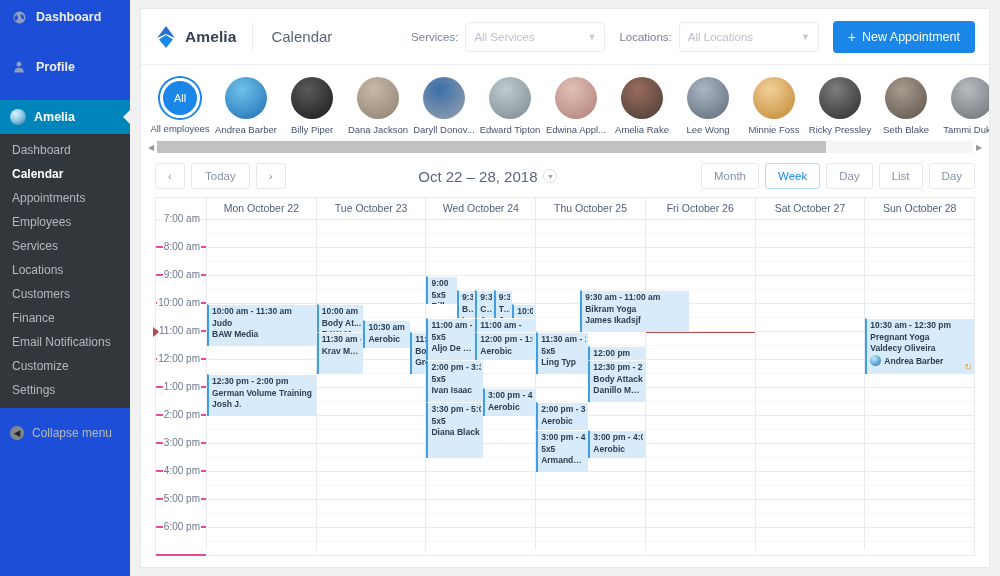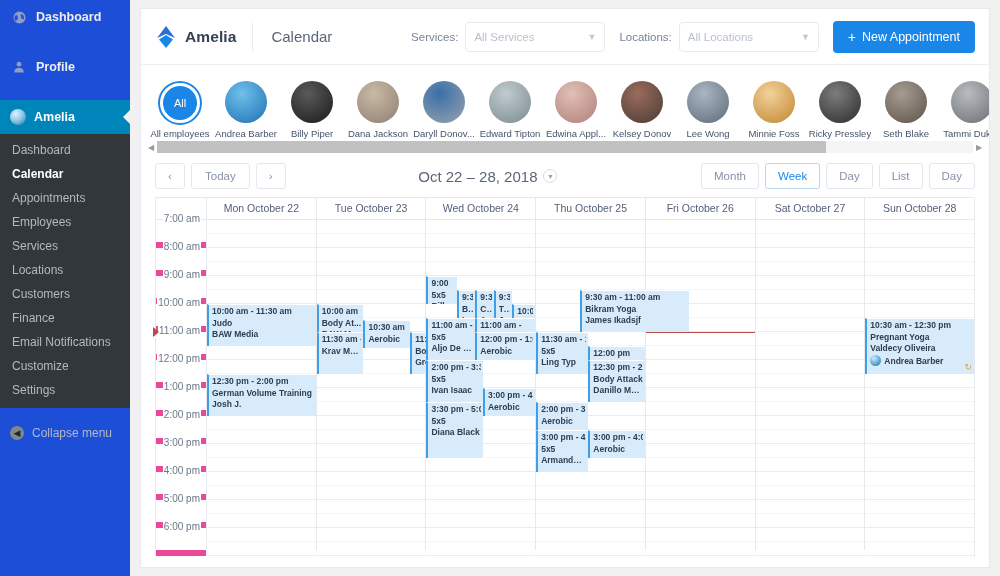--- a/index.html
+++ b/index.html
@@ -80,21 +80,21 @@
   .select .chev { color:#c3c9d4; font-size:9px; }
   .btn-new {
     background:#1a87e8; color:#fff; border:none; border-radius:4px;
     height:32px; padding:0 15px; font-size:12.5px; font-family:inherit;
     display:flex; align-items:center; gap:6px; cursor:pointer; white-space:nowrap;
   }
   .btn-new .plus { font-size:14px; font-weight:400; line-height:1; }
 
   
   .emp-strip {
-    flex:0 0 74px; display:flex; align-items:flex-end; gap:0;
+    flex:0 0 74px; display:flex; align-items:center; gap:0;
     padding:7px 6px 0 6px; overflow:hidden; border-bottom:0px;
   }
   .emp {
     width:66px; flex:0 0 66px; display:flex; flex-direction:column; align-items:center; gap:5px;
     cursor:pointer;
   }
   .emp .av {
     width:42px;height:42px;border-radius:50%; overflow:hidden; position:relative;
     background:#cfd4da;
   }
@@ -142,21 +142,21 @@
   .cal-head { display:flex; border-bottom:1px solid #e6e9ee; height:22px; }
   .cal-head .gut { width:51px; flex:0 0 51px; border-right:1px solid #e6e9ee; }
   .cal-head .dh {
     flex:1; text-align:center; font-size:10.5px; color:#54607a; line-height:21px;
     border-right:1px solid #e6e9ee;
   }
   .cal-head .dh:last-child { border-right:none; }
 
   .cal-body { position:relative; height:330px; display:flex; }
   .gutter { width:51px; flex:0 0 51px; border-right:1px solid #e6e9ee; position:relative; }
-  .gutter .hr { height:28px; border-bottom:6px solid #ec4899; position:relative; }
+  .gutter .hr { height:28px; border-bottom:2px solid #ec4899; position:relative; }
   .gutter .hr span {
     position:absolute; right:5px; top:-7px; font-size:10px; color:#6b7689; background:#fff;
     padding:0 1px; white-space:nowrap;
   }
   .daycols { flex:1; display:flex; position:relative; }
   .daycol { flex:1; border-right:1px solid #e6e9ee; position:relative; }
   .daycol:last-child { border-right:none; }
   .bgrows { position:absolute; inset:0; }
   .bgrow { height:14px; border-bottom:1px solid #f4f5f8; }
   .bgrow.major { border-bottom:1px solid #e9ecf1; }
@@ -300,21 +300,21 @@
           <div class="emp">
             <div class="av" style="background: radial-gradient(circle at 40% 30%, rgb(192, 203, 207) 0%, rgb(123, 138, 143) 100%);"></div>
             <div class="nm">Edward Tipton</div>
           </div>
           <div class="emp">
             <div class="av" style="background: radial-gradient(circle at 40% 30%, rgb(224, 192, 181) 0%, rgb(176, 127, 122) 100%);"></div>
             <div class="nm">Edwina Appl...</div>
           </div>
           <div class="emp">
             <div class="av" style="background: radial-gradient(circle at 40% 30%, rgb(154, 107, 94) 0%, rgb(74, 60, 51) 100%);"></div>
-            <div class="nm">Kelsey Donov</div>
+            <div class="nm">Amelia Rake</div>
           </div>
           <div class="emp">
             <div class="av" style="background: radial-gradient(circle at 40% 30%, rgb(170, 182, 194) 0%, rgb(93, 106, 120) 100%);"></div>
             <div class="nm">Lee Wong</div>
           </div>
           <div class="emp">
             <div class="av" style="background: radial-gradient(circle at 40% 30%, rgb(241, 210, 154) 0%, rgb(194, 133, 47) 100%);"></div>
             <div class="nm">Minnie Foss</div>
           </div>
           <div class="emp">

